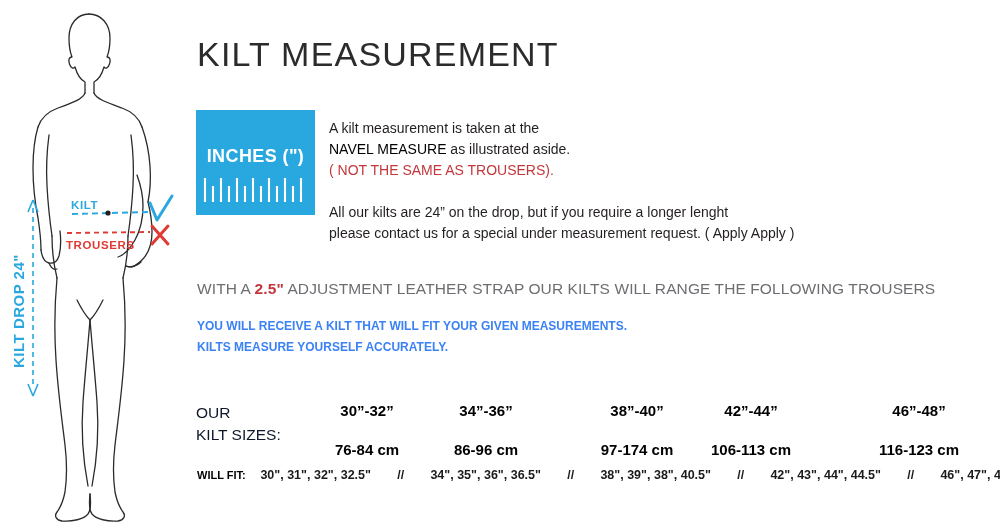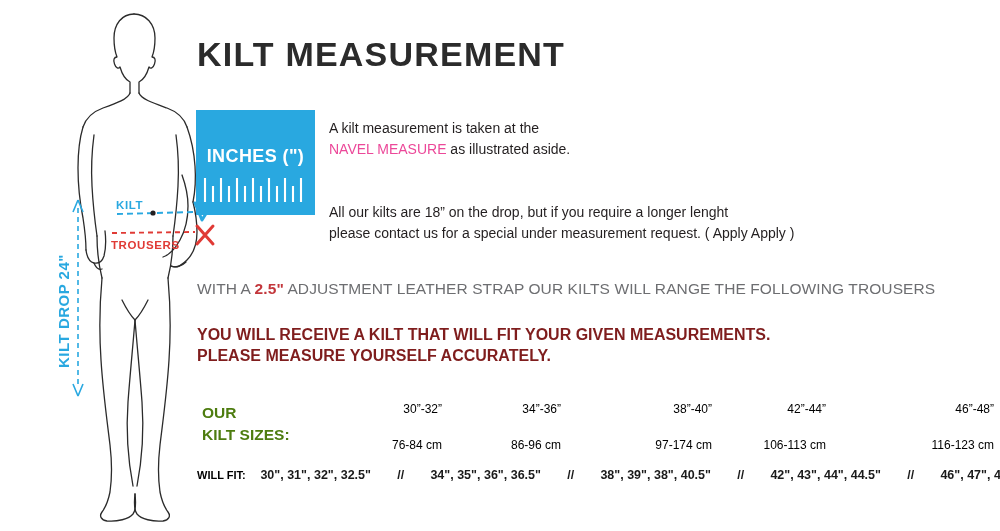--- a/index.html
+++ b/index.html
@@ -14,37 +14,37 @@
     position: relative;
     width: 1000px;
     height: 531px;
     background: #ffffff;
   }
 
   
   #figure-panel {
     position: absolute;
     left: 0; top: 0;
-    width: 195px; height: 417px; margin-left: 45px;
+    width: 195px; height: 417px;
   }
   #figure-svg { display: block; }
 
   
   #content {
     position: absolute;
     left: 196px; top: 0;
     width: 804px; height: 531px;
   }
 
   #page-title {
     position: absolute;
     left: 1px; top: 35px;
     font-size: 34px;
     letter-spacing: 1.2px;
-    font-weight: 700;
+    font-weight: 400;
     color: #2b2b2b;
     white-space: nowrap;
     font-family: "Liberation Sans", sans-serif;
   }
 
   
   #inches-card {
     position: absolute;
     left: 0px; top: 110px;
     width: 119px; height: 105px;
@@ -64,67 +64,67 @@
   
   .para {
     position: absolute;
     font-size: 14px;
     line-height: 21px;
     color: #231f20;
     white-space: nowrap;
   }
   #para-navel { left: 133px; top: 118px; }
   #para-drop  { left: 133px; top: 202px; }
-  .t-blue { color: #ec4899; }
+  .t-blue { color: #000000; }
   .t-red  { color: #c3373c; }
 
   #strap-line {
     position: absolute;
     left: 1px; top: 280px;
     font-size: 15.5px;
     color: #6d6e71;
     letter-spacing: 0.1px;
     white-space: nowrap;
     font-weight: 300;
   }
   #strap-line b { color: #c3373c; font-weight: 700; }
 
   #warning {
     position: absolute;
-    left: 1px; top: 324px;
-    font-size: 16px;
+    left: 1px; top: 316px;
+    font-size: 12px;
     line-height: 21px;
     font-weight: 700;
-    color: #7f1d1d;
+    color: #3b82f6;
     white-space: nowrap;
   }
 
   
   #size-table {
     position: absolute;
     left: 0px; top: 398px;
     width: 804px;
   }
   #sizes-heading {
     position: absolute;
-    left: 6px; top: 4px;
-    color: #4d7c0f;
+    left: 0; top: 4px;
+    color: #0f172a;
     font-size: 15.5px;
-    font-weight: 700;
+    font-weight: 400;
     line-height: 22px;
     white-space: nowrap;
   }
   .size-col {
     position: absolute;
     top: 0;
     width: 150px;
-    text-align: right;
-    font-weight: 400;
+    text-align: center;
+    font-weight: 700;
     color: #000000;
-    font-size: 12px;
+    font-size: 15px;
   }
   .size-col .inch { display: block; padding-top: 4px; }
   .size-col .cm   { display: block; padding-top: 22px; }
 
   #willfit-row {
     position: absolute;
     left: 1px; top: 465px;
     width: 804px;
     white-space: nowrap;
   }
@@ -245,32 +245,33 @@
           <line x1="83" y1="1" x2="83" y2="25"></line>
           <line x1="91" y1="9" x2="91" y2="25"></line>
           <line x1="99" y1="1" x2="99" y2="25"></line>
         </g>
       </svg>
     </div>
 
     <div class="para" id="para-navel">
       <div>A kilt measurement is taken at the</div>
       <div><span class="t-blue">NAVEL MEASURE</span><span> as illustrated aside.</span></div>
+      <div class="t-red">( NOT THE SAME AS TROUSERS).</div>
     </div>
 
     <div class="para" id="para-drop">
-      <div>All our kilts are 18” on the drop, but if you require a longer lenght</div>
+      <div>All our kilts are 24” on the drop, but if you require a longer lenght</div>
       <div>please contact us for a special under measurement request. ( Apply Apply )</div>
     </div>
 
     <div id="strap-line"><span>WITH A </span><b>2.5"</b><span> ADJUSTMENT LEATHER STRAP OUR KILTS WILL RANGE THE FOLLOWING TROUSERS</span></div>
 
     <div id="warning">
       <div>YOU WILL RECEIVE A KILT THAT WILL FIT YOUR GIVEN MEASUREMENTS.</div>
-      <div>PLEASE MEASURE YOURSELF ACCURATELY.</div>
+      <div>KILTS MEASURE YOURSELF ACCURATELY.</div>
     </div>
 
     <div id="size-table">
       <div id="sizes-heading">
         <div>OUR</div>
         <div>KILT SIZES:</div>
       </div>
 
       <div class="size-col" style="left:96px">
         <span class="inch">30”-32”</span>

